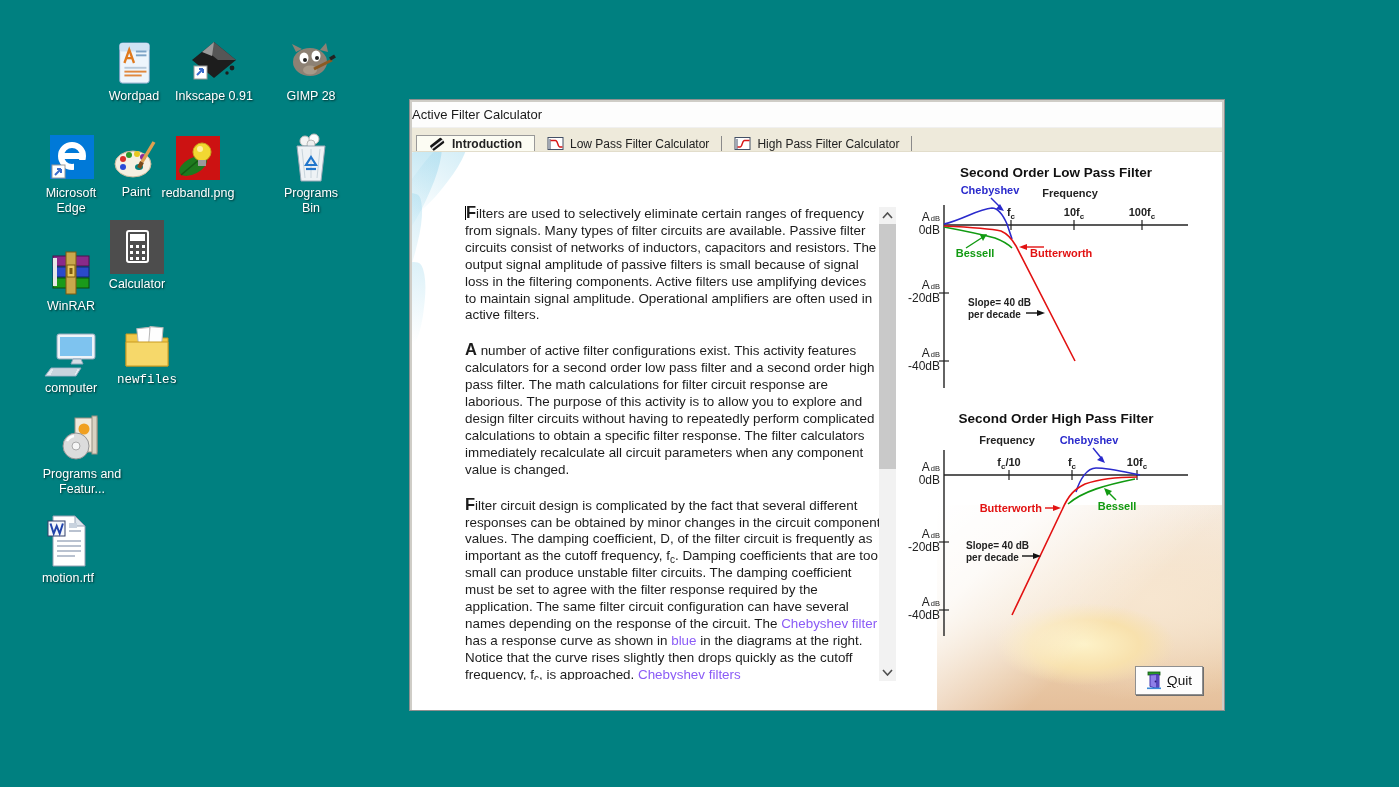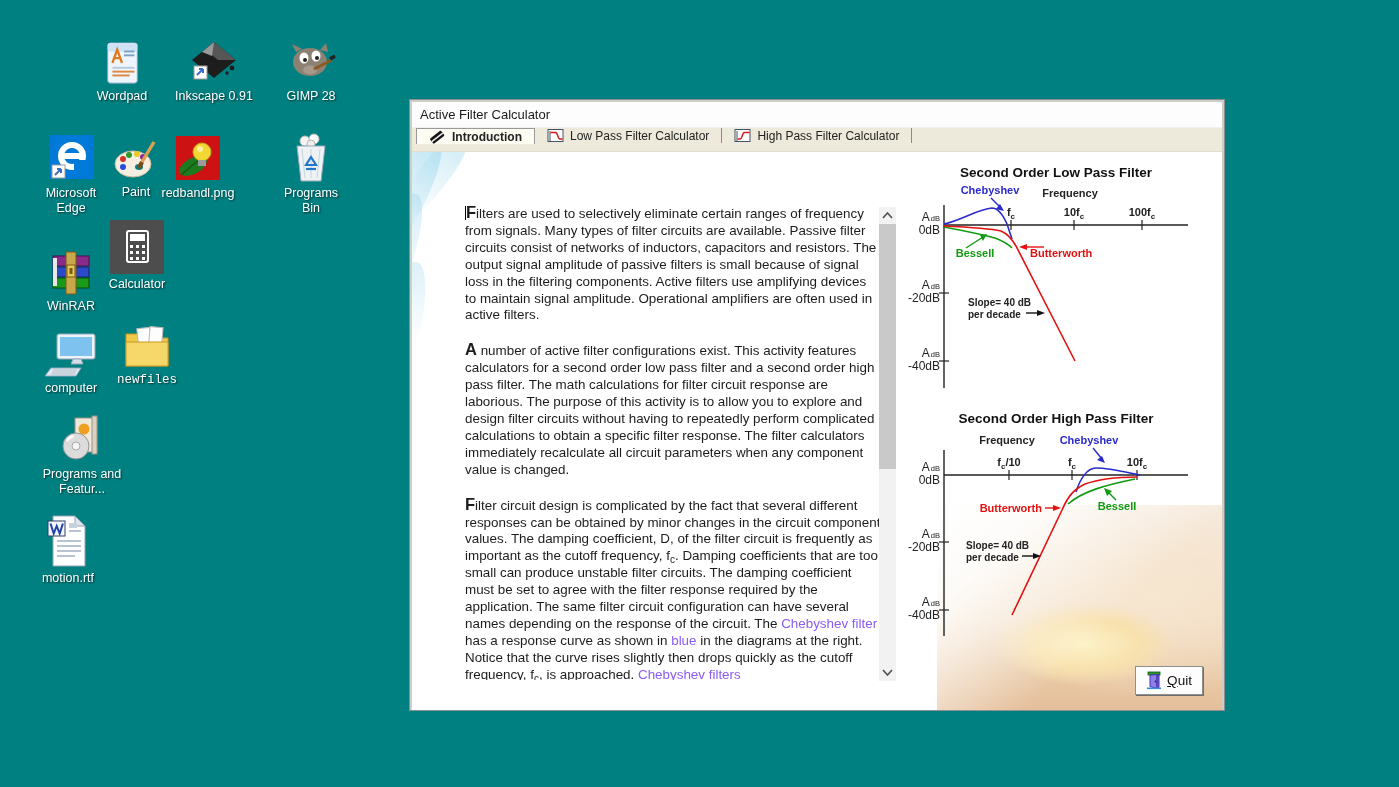--- a/index.html
+++ b/index.html
@@ -7,24 +7,24 @@
   .desktop { position:relative; width:1399px; height:787px; background:#008080; }
 
   
   .dicon { position:absolute; text-align:center; cursor:default; }
   .dicon-img { display:flex; justify-content:center; margin-bottom:3px; }
   .dicon-label { color:#fff; font-size:12.5px; line-height:15px; text-shadow:1px 1px 2px rgba(0,0,0,.65); }
 
   
   .window { position:absolute; left:410px; top:100px; width:814px; height:610px;
             background:#fff; border:2px solid #cfcdc7; outline:1px solid #8f8f8f; }
-  .titlebar { height:26px; background:#fdfdfd; display:flex; align-items:center; padding-left:8px;
+  .titlebar { height:26px; background:#fdfdfd; display:flex; align-items:center; 
               border-bottom:1px solid #f0f0f0; }
   .titlebar span { font-size:13px; color:#1a1a1a; }
-  .tabbar { height:24px; background:#eeeadb; display:flex; align-items:flex-start; border-bottom:1px solid #e2ddcb; }
+  .tabbar { height:24px; background:#eeeadb; display:flex; align-items:flex-end; border-bottom:1px solid #e2ddcb; }
   .tab { display:flex; align-items:center; gap:6px; padding:0 12px; font-size:12px; color:#222;
          border-right:1px solid #8a8a8a; cursor:pointer; }
   .tab.active { background:#fcfcf3; border:1px solid #999; border-bottom:none; margin-left:4px; font-weight:bold; }
   .tab.last { border-right:1px solid #8a8a8a; }
   .tabicon { display:inline-flex; width:17px; height:15px; }
 
   .content { position:relative; width:810px; height:558px; background:#fff; overflow:hidden; }
 
   
   .ray { position:absolute; background:linear-gradient(180deg,#a8dcee 0%,rgba(168,220,238,0) 90%);
@@ -87,21 +87,21 @@
               display:flex; align-items:center; justify-content:center; gap:5px;
               font-size:13.5px; color:#111; cursor:pointer; }
   .uline { text-decoration:underline; }
 </style>
 </head>
 <body>
 
 <div class="desktop">
 
 
-  <div class="dicon" style="left:90px;top:40px;width:64px;">
+  <div class="dicon" style="left:102px;top:40px;width:64px;">
     <div class="dicon-img">
       <svg width="46" height="46" viewBox="0 0 48 48">
         <rect x="9" y="3" width="31" height="42" rx="3" fill="#eef5fc" stroke="#7da3c6"></rect>
         <rect x="9" y="3" width="31" height="9" rx="3" fill="#cfe2f3"></rect>
         <path d="M14 24 L19 10 L24 24 M16 19 H22" stroke="#e07a1e" stroke-width="2.4" fill="none"></path>
         <rect x="26" y="11" width="11" height="2" fill="#7da3c6"></rect>
           <rect x="26" y="15" width="11" height="2" fill="#7da3c6"></rect>
         <rect x="14" y="28" width="23" height="2" fill="#b7c9da"></rect>
           <rect x="14" y="32" width="23" height="2" fill="#e0883e"></rect>
         <rect x="14" y="36" width="18" height="2" fill="#e0883e"></rect>

